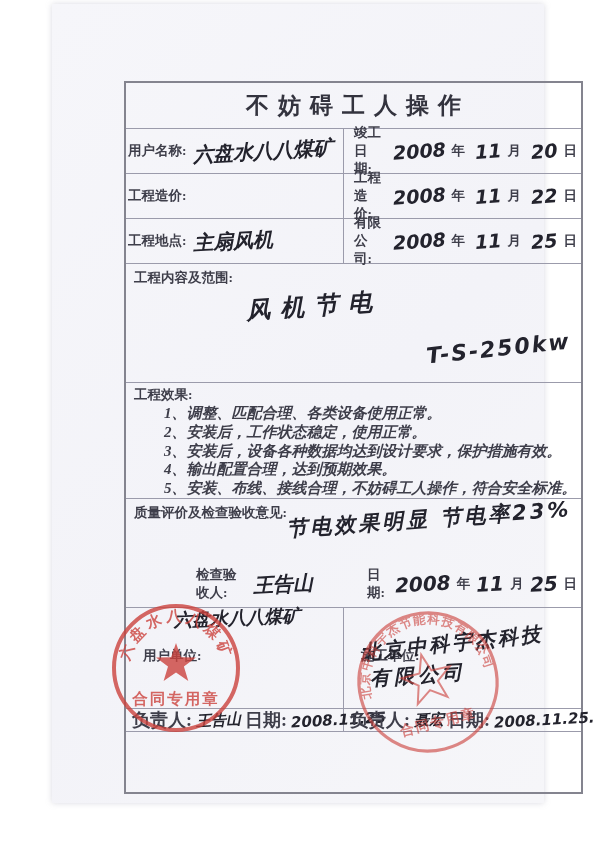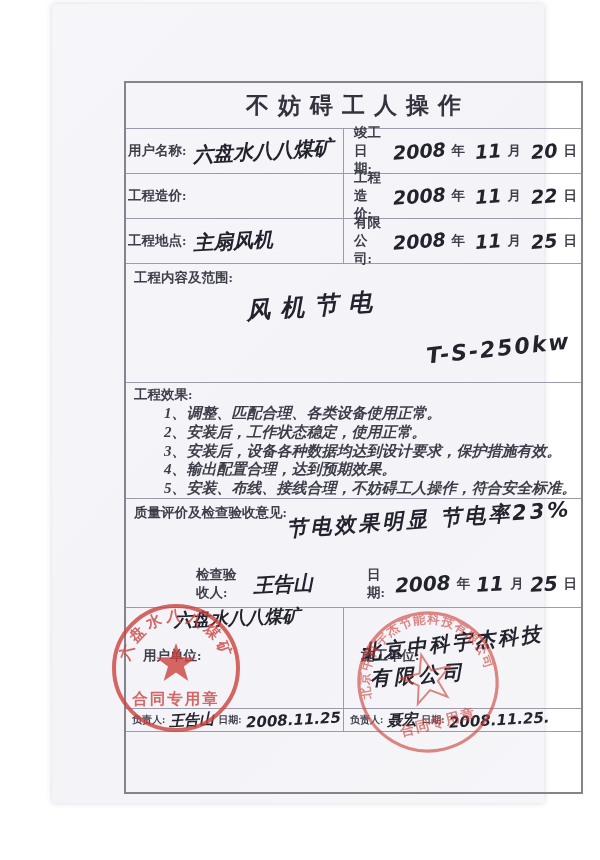--- a/index.html
+++ b/index.html
@@ -41,21 +41,21 @@
   .inspector-line { position:absolute; left:70px; right:4px; bottom:5px; display:flex; align-items:center; }
   .inspector-line .hw { font-size:20px; transform:rotate(-3deg); margin:0 6px; white-space:nowrap; }
   .inspector-line .gap { width:68px; }
   .units-sec { height:101px; }
   .unit-cell .lbl { position:absolute; left:17px; top:7px;margin-top:32px; }
   .unit-left-value { position:absolute; left:48px; top:-2px; font-size:18px; transform:rotate(-2deg); white-space:nowrap; z-index:3; }
   .unit-right-line1 { position:absolute; left:16px; top:22px; font-size:20px; transform:rotate(-6deg); letter-spacing:3px; white-space:nowrap; z-index:3; }
   .unit-right-line2 { position:absolute; left:26px; top:54px; font-size:20px; transform:rotate(-4deg); letter-spacing:4px; white-space:nowrap; z-index:3; }
   .managers-row { height:23px; }
   .mgr-cell { display:flex; align-items:center; padding-left:6px; overflow:visible; }
-  .mgr-cell .lbl { font-size:10px; white-space:nowrap; }
+  .mgr-cell .lbl { font-size:18px; white-space:nowrap; }
   .mgr-cell .hw { font-size:15px; transform:rotate(-3deg); margin:0 4px; white-space:nowrap; }
   .notes-sec { height:64px; }
   .notes-sec .lbl { position:absolute; left:9px; top:5px; }
   .stamp { position:absolute; z-index:4; pointer-events:none; }
   .stamp text { font-family:"DejaVu Sans", sans-serif; }
 </style>
 </head>
 <body>
 
 <div class="canvas">

